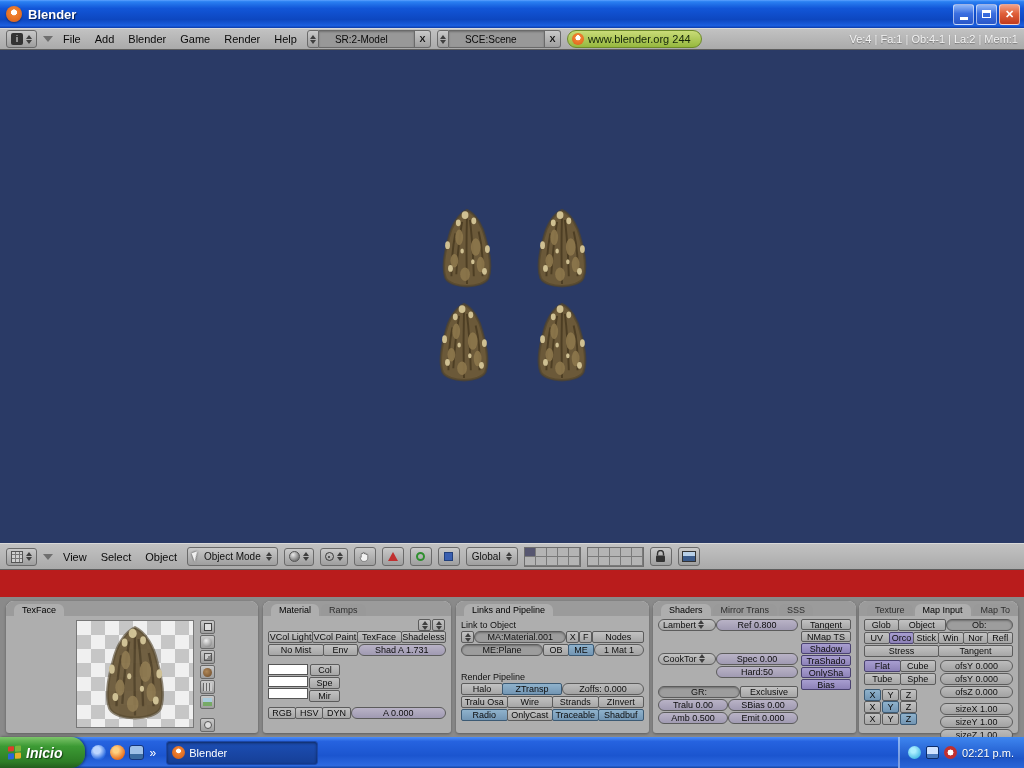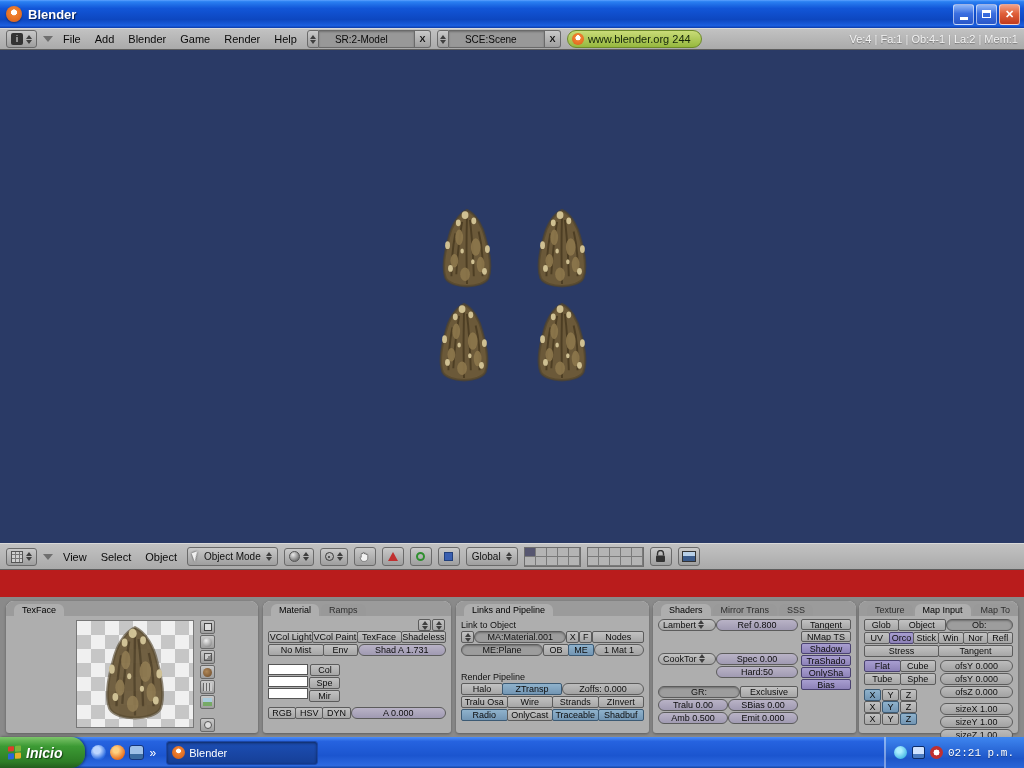--- a/index.html
+++ b/index.html
@@ -163,21 +163,21 @@
   .ql3{background:linear-gradient(#9ec0e8 60%,#3a6aa0 60%);border:1px solid #15357a;}
   .chev{color:#fff;font-size:12px;padding:0 2px;}
   .task{width:152px;height:24px;margin:0 2px;border-radius:3px;border:1px solid #1b47a8;display:flex;align-items:center;gap:4px;padding:0 5px;
     background:linear-gradient(#4a90f5,#2a6ae0 50%,#245ed0);color:#fff;font-size:11px;box-shadow:inset 0 1px 0 rgba(255,255,255,.35);}
   .task.active{background:linear-gradient(#1c4eb4,#163f96);box-shadow:inset 0 1px 3px rgba(0,0,0,.5);}
   .tlabel{white-space:nowrap;overflow:hidden;}
   .ticon{width:13px;height:13px;border-radius:50%;flex:none;}
   .ticon.ff{background:radial-gradient(circle at 40% 35%,#ffd080 15%,#e87020 60%,#2a4a9a);}
   .ticon.bl{background:radial-gradient(circle at 50% 38%,#fff 20%,#f08030 26%,#c85818);}
   .tray{margin-left:auto;height:31px;display:flex;align-items:center;gap:5px;padding:0 10px 0 8px;
-    border-left:2px solid rgba(255,255,255,.4);background:linear-gradient(180deg,#3e86f0,#1e56c8 70%,#2a66d8);font-family:Liberation Mono, monospace;}
+    border-left:2px solid rgba(255,255,255,.4);background:linear-gradient(180deg,#3e86f0,#1e56c8 70%,#2a66d8);}
   .tric{width:13px;height:13px;}
   .tric.t1{border-radius:50%;background:radial-gradient(circle at 40% 35%,#aef 20%,#18a0d8);}
   .tric.t2{background:linear-gradient(#cfe2ff 65%,#4a7ac0 65%);border:1px solid #0c2c6a;border-radius:2px;}
   .tric.t3{border-radius:50%;background:radial-gradient(circle,#fff 30%,#c03030 35%);}
   .clock{color:#fff;font-size:11px;white-space:nowrap;text-shadow:0 1px 1px rgba(0,0,0,.4);}
 
   .lockbtn svg{display:block;}
 </style>
 </head>
 <body>

